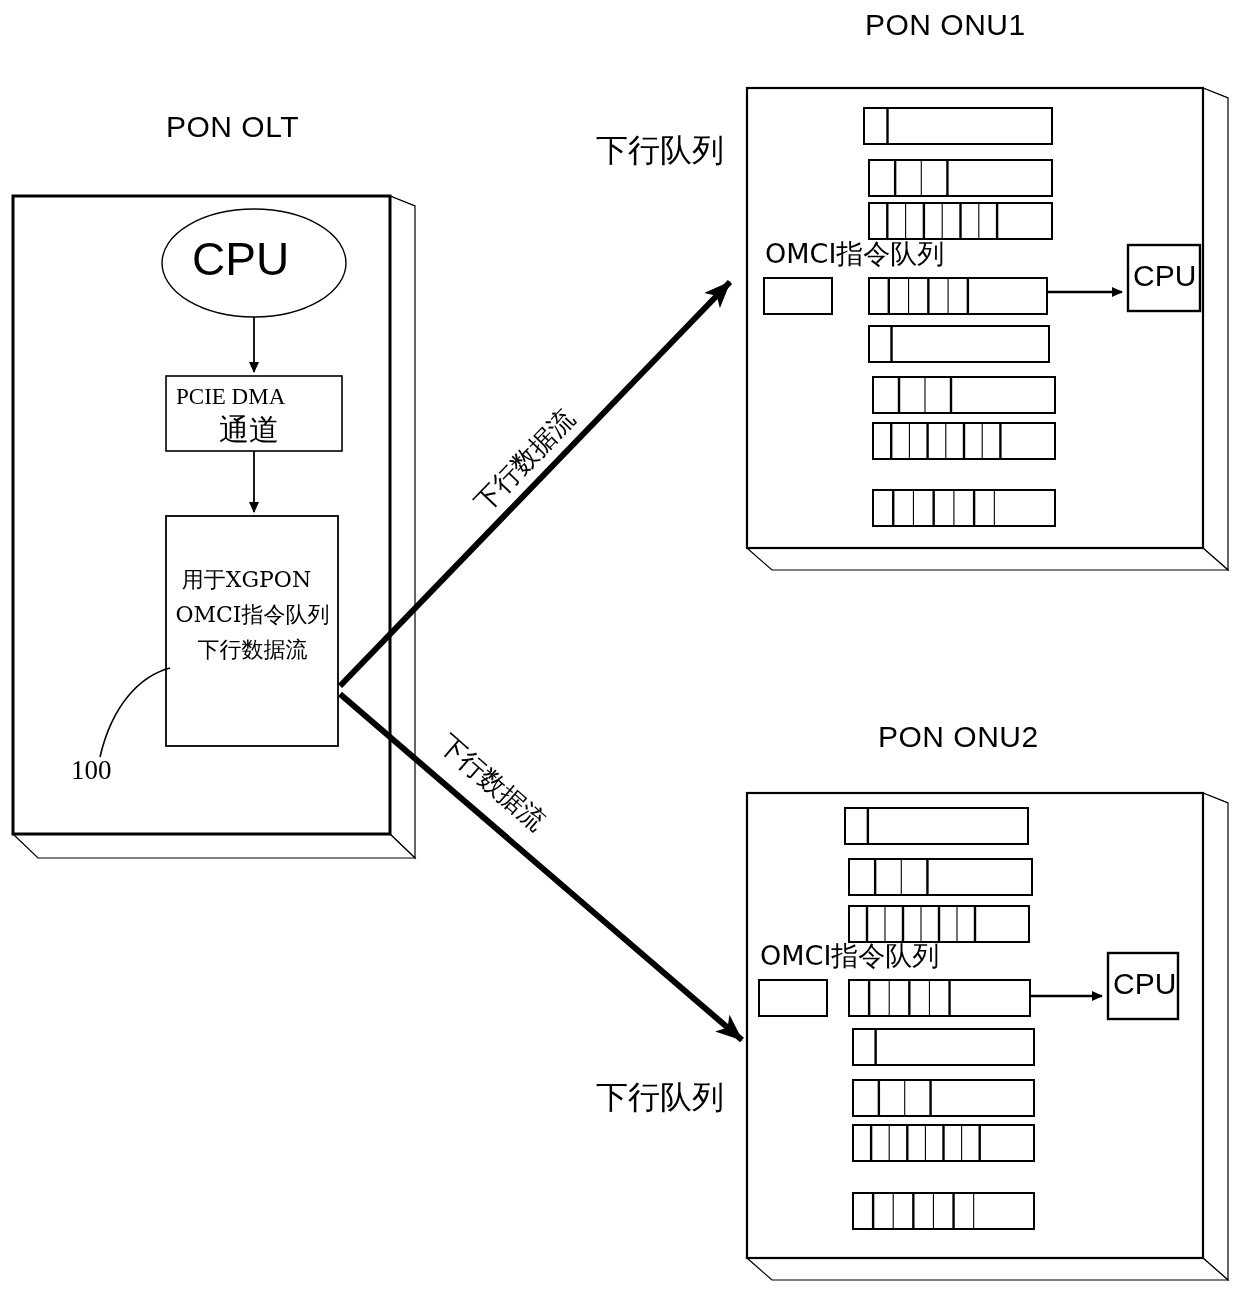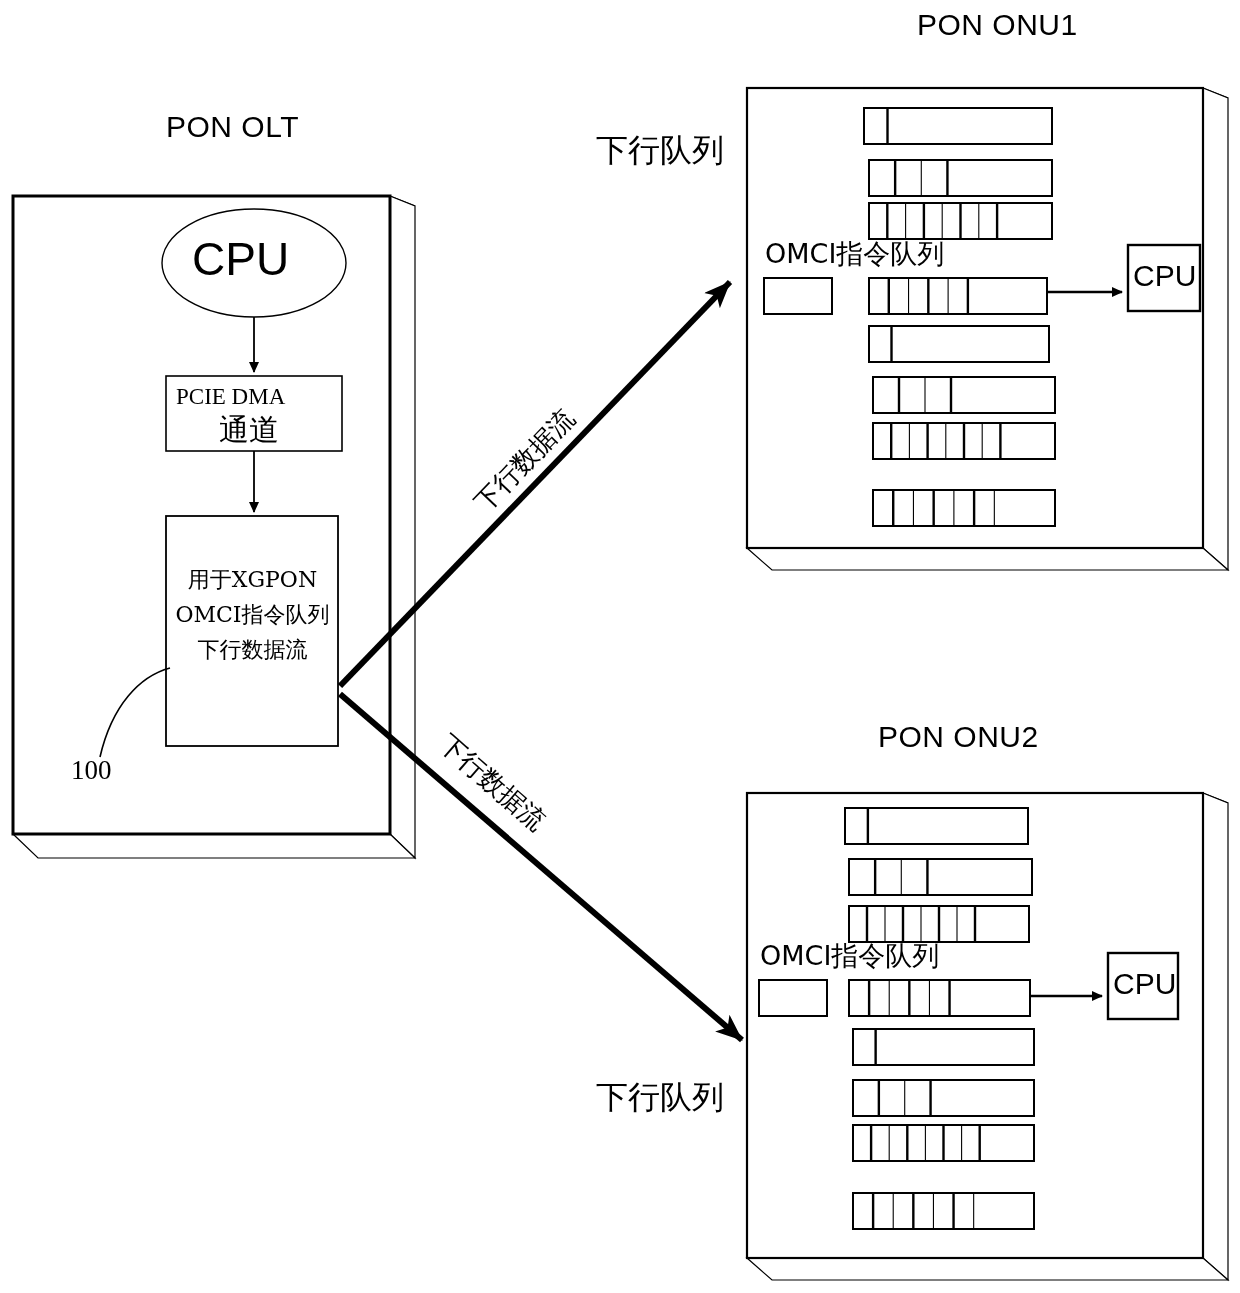--- a/index.html
+++ b/index.html
@@ -254,30 +254,30 @@
       </g>
   </svg>
 
   <div class="lbl title-lbl" style="left:166px; top:112px;">PON OLT</div>
 
   <div class="lbl cpu-oval-lbl" style="left:192px; top:236px;">CPU</div>
 
   <div class="lbl serif-lbl" style="left:176px; top:385px; font-size:23px;">PCIE DMA</div>
   <div class="lbl cjk" style="left:219px; top:415px; font-size:30px;">通道</div>
 
-  <div class="lbl block-lbl" style="left:175px; top:565px; width:155px;">用于XGPON</div>
+  <div class="lbl block-lbl" style="left:169px; top:565px; width:155px;">用于XGPON</div>
   <div class="lbl block-lbl" style="left:175px; top:600px; width:155px;">OMCI指令队列</div>
   <div class="lbl block-lbl" style="left:175px; top:635px; width:155px;">下行数据流</div>
 
   <div class="lbl ref-lbl" style="left:71px; top:757px;text-align:center;">100</div>
 
   <div class="lbl flow-lbl cjk" style="left:470px; top:498px; transform:rotate(-46deg);">下行数据流</div>
   <div class="lbl flow-lbl cjk" style="left:452px; top:730px; transform:rotate(41deg);">下行数据流</div>
 
-  <div class="lbl title-lbl" style="left:917px; top:10px;text-align:right;">PON ONU1</div>
+  <div class="lbl title-lbl" style="left:865px; top:10px;text-align:right;">PON ONU1</div>
   <div class="lbl queue-lbl cjk" style="left:596px; top:134px;">下行队列</div>
   <div class="lbl omci-lbl cjk" style="left:765px; top:240px;">OMCI指令队列</div>
   <div class="lbl cpu-box-lbl" style="left:1133px; top:261px;">CPU</div>
 
   <div class="lbl title-lbl" style="left:878px; top:722px;">PON ONU2</div>
   <div class="lbl queue-lbl cjk" style="left:596px; top:1081px;">下行队列</div>
   <div class="lbl omci-lbl cjk" style="left:760px; top:942px;">OMCI指令队列</div>
   <div class="lbl cpu-box-lbl" style="left:1113px; top:969px;">CPU</div>
 
 </div>

